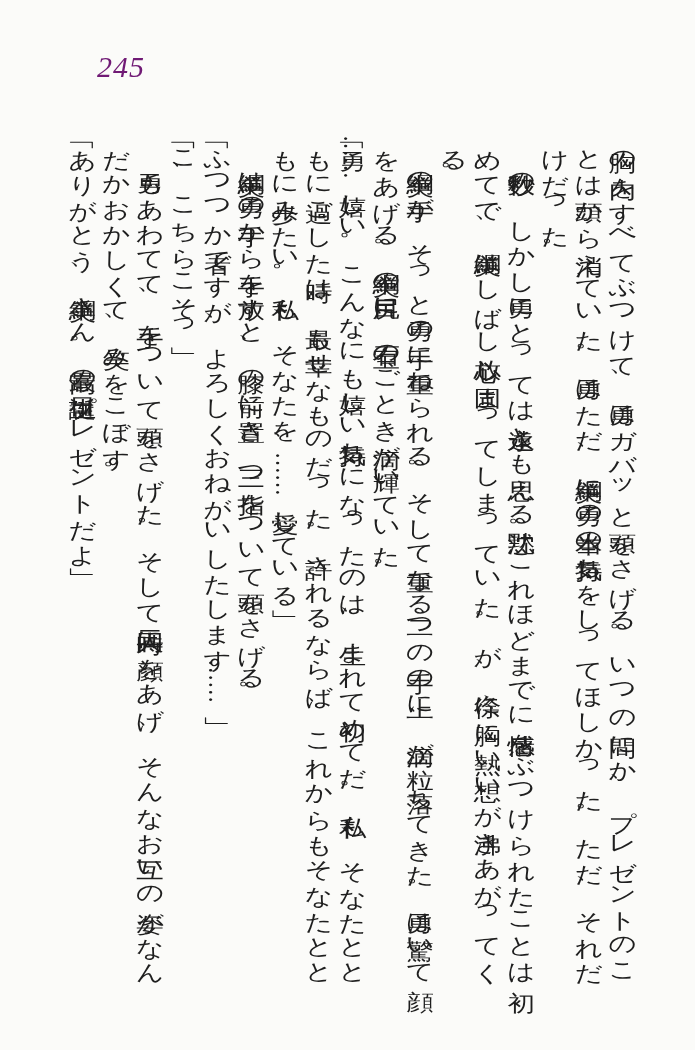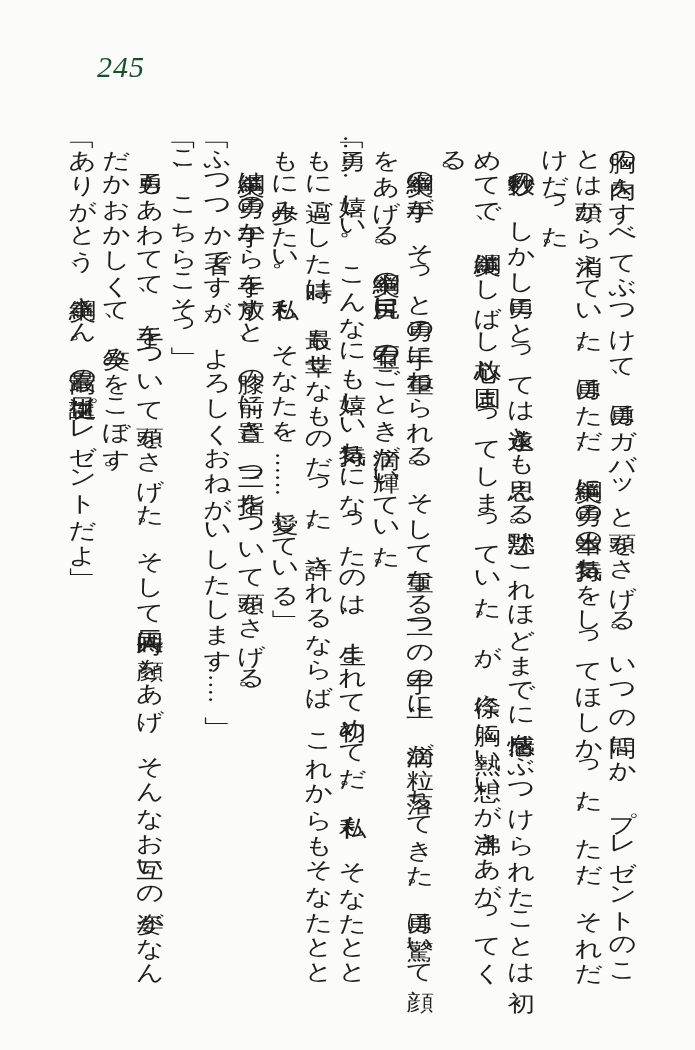--- a/index.html
+++ b/index.html
@@ -19,21 +19,21 @@
     background: #fbfbf9;
   }
   .page-number {
     position: absolute;
     top: 50px;
     left: 97px;
     font-family: "Liberation Serif", "DejaVu Serif", serif;
     font-style: italic;
     font-size: 30px;
     letter-spacing: 1px;
-    color: #14532d;
+    color: #701a75;
   }
   .text-block {
     position: absolute;
     top: 135px;
     right: 55px;
     width: 462px;
     height: 838px;
     writing-mode: vertical-rl;
     -webkit-writing-mode: vertical-rl;
     font-family: "Liberation Serif", "DejaVu Serif", serif;

